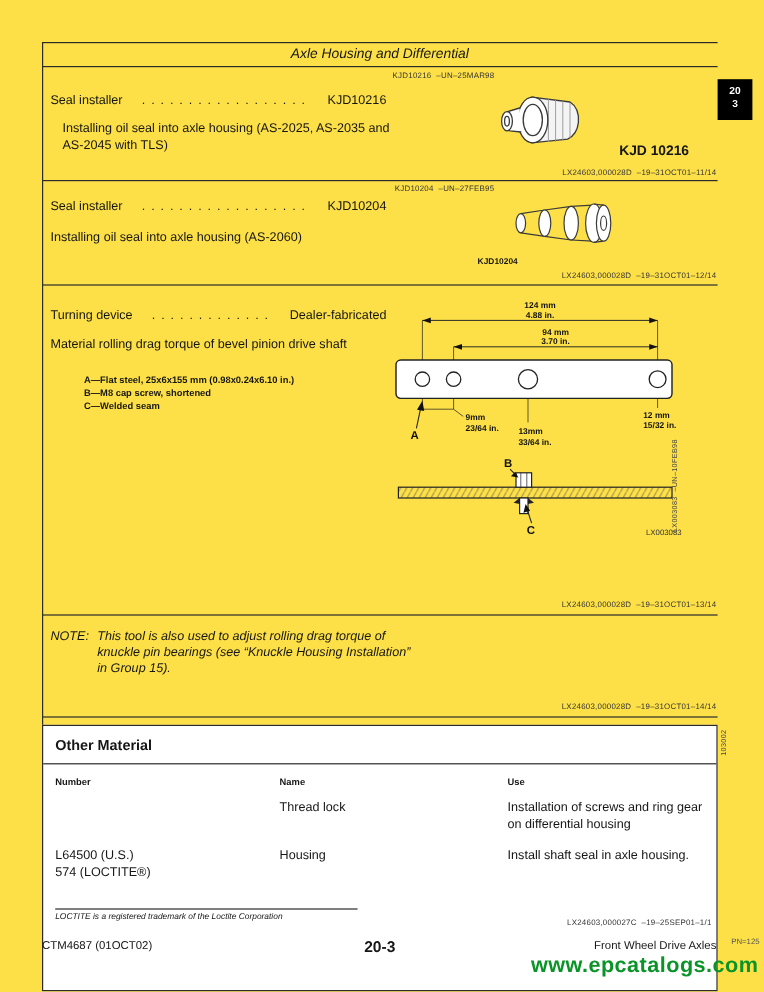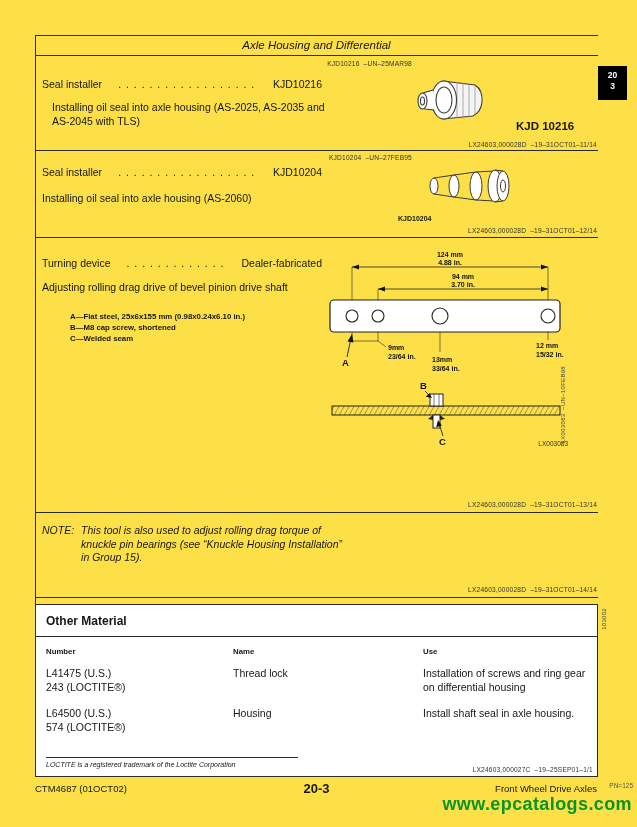--- a/index.html
+++ b/index.html
@@ -95,21 +95,21 @@
   </svg>
   <div class="abs caption-sm" style="left:398px;top:215px">KJD10204</div>
   <div class="abs ref" style="left:380px;top:227px;width:217px">LX24603,000028D&nbsp;&nbsp;–19–31OCT01–12/14</div>
   <div class="hline" style="top:237px"></div>
 
   <div class="abs spec" style="left:42px;top:257px;width:280px">
     <span>Turning device</span>
     <span class="dots">. . . . . . . . . . . . . . . .</span>
     <span>Dealer-fabricated</span>
   </div>
-  <div class="abs desc" style="left:42px;top:281px;width:292px">Adjusting rolling drag drive of bevel pinion drive shaft</div>
+  <div class="abs desc" style="left:42px;top:281px;width:292px">Material rolling drag torque of bevel pinion drive shaft</div>
   <div class="abs legend" style="left:70px;top:311px;width:250px">
     <div>A—Flat steel, 25x6x155 mm (0.98x0.24x6.10 in.)</div>
     <div>B—M8 cap screw, shortened</div>
     <div>C—Welded seam</div>
   </div>
 
   <svg class="abs" style="left:322px;top:248px" width="252" height="205" viewBox="0 0 252 205">
     <defs>
       <pattern id="hatch" width="5" height="9" patternUnits="userSpaceOnUse">
         <line x1="0" y1="9" x2="5" y2="0" stroke="#555" stroke-width="0.6"></line>
@@ -180,32 +180,28 @@
   <div class="abs ref" style="left:380px;top:501px;width:217px">LX24603,000028D&nbsp;&nbsp;–19–31OCT01–13/14</div>
   <div class="hline" style="top:512px"></div>
 
   <div class="abs note" style="left:42px;top:524px;width:312px">
     <span>NOTE:</span>
     <span style="width:262px">This tool is also used to adjust rolling drag torque of knuckle pin bearings (see “Knuckle Housing Installation” in Group 15).</span>
   </div>
   <div class="abs ref" style="left:380px;top:586px;width:217px">LX24603,000028D&nbsp;&nbsp;–19–31OCT01–14/14</div>
   <div class="hline" style="top:597px"></div>
 
-  <div class="om-box" style="left:35px;top:604px;width:563px;height:173px">
+  <div class="om-box" style="left:35px;top:604px;width:563px;height:222px">
     <div class="abs om-title" style="left:10px;top:9px">Other Material</div>
     <div class="om-inner-rule" style="left:0;right:0;top:31px"></div>
 
     <div class="abs om-colhdr" style="left:10px;top:42px">Number</div>
     <div class="abs om-colhdr" style="left:197px;top:42px">Name</div>
     <div class="abs om-colhdr" style="left:387px;top:42px">Use</div>
 
-    <div class="abs om-cell" style="left:10px;top:62px;width:180px">
-      <div>L41475 (U.S.)</div>
-      <div>243 (LOCTITE®)</div>
-    </div>
     <div class="abs om-cell" style="left:197px;top:62px;width:180px">Thread lock</div>
     <div class="abs om-cell" style="left:387px;top:62px;width:172px">Installation of screws and ring gear on differential housing</div>
 
     <div class="abs om-cell" style="left:10px;top:102px;width:180px">
       <div>L64500 (U.S.)</div>
       <div>574 (LOCTITE®)</div>
     </div>
     <div class="abs om-cell" style="left:197px;top:102px;width:180px">Housing</div>
     <div class="abs om-cell" style="left:387px;top:102px;width:172px">Install shaft seal in axle housing.</div>
 

